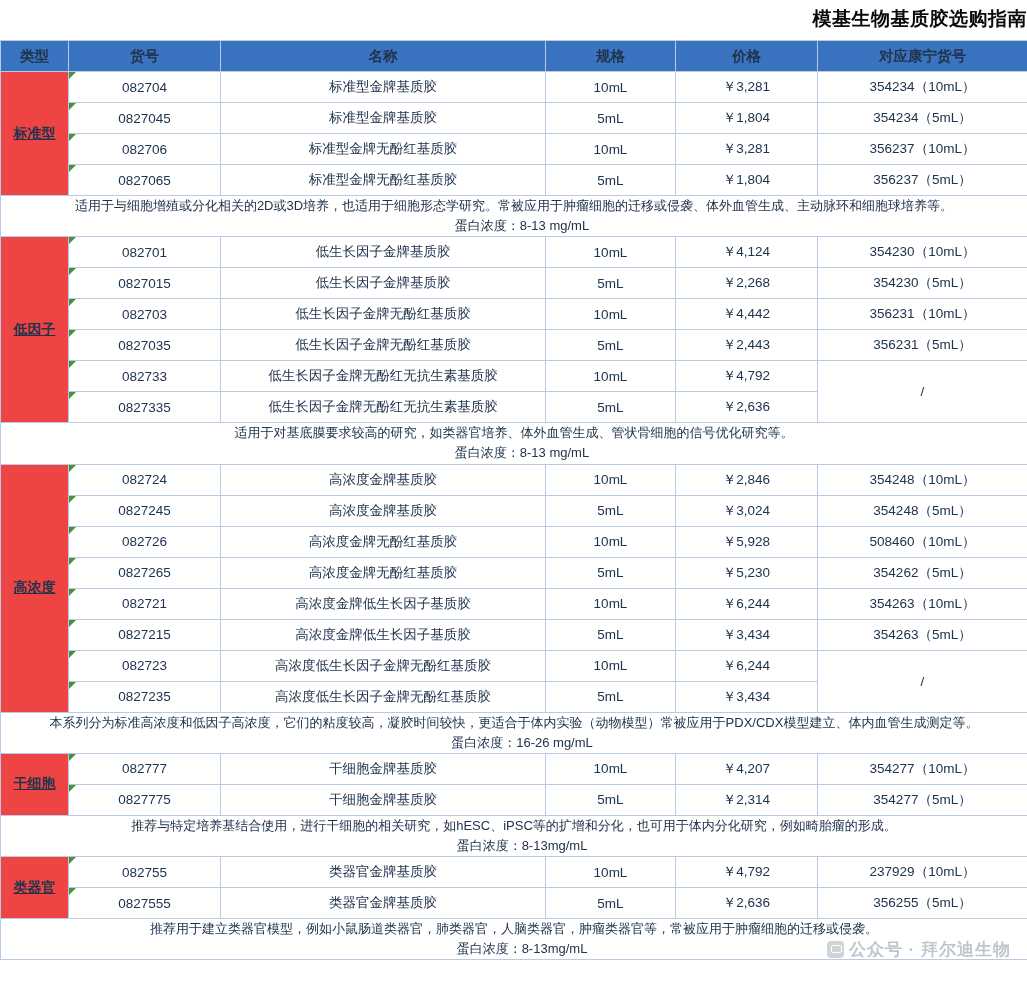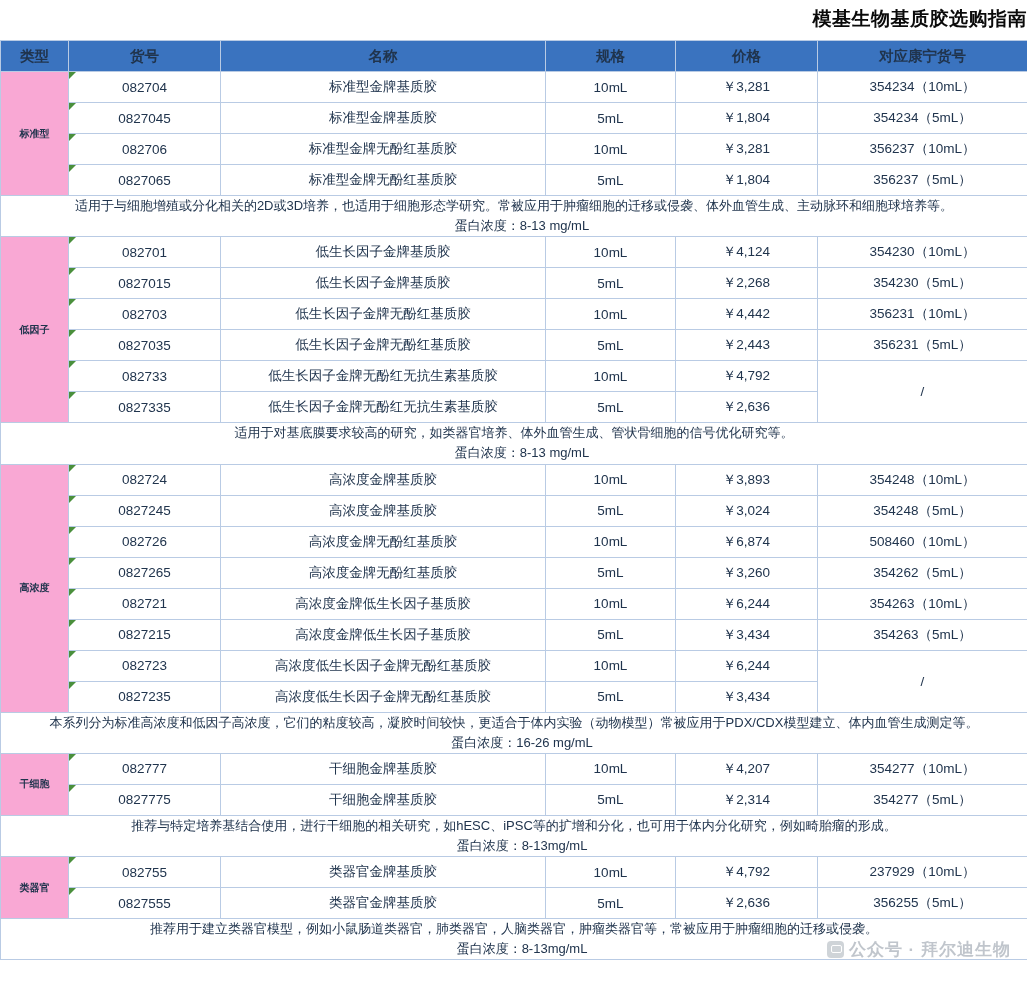--- a/index.html
+++ b/index.html
@@ -48,23 +48,24 @@
   
   col.c-type  { width: 68px; }
   col.c-code  { width: 152px; }
   col.c-name  { width: 325px; }
   col.c-spec  { width: 130px; }
   col.c-price { width: 142px; }
   col.c-corn  { width: 210px; }
 
   td.type-cell {
     font-weight: bold;
-    font-size: 10px;
+    font-size: 14px;
     color: #1d3557;
-    background: #f9a8d4;
+    background: #ef4444;
+    text-decoration: underline;
   }
   td.code-cell {
     position: relative;
     margin-top: 38px;
   }
   td.code-cell .corner {
     position: absolute;
     left: 0;
     top: 0;
     width: 0;
@@ -217,42 +218,42 @@
         <td>￥2,636</td>
       </tr>
       <tr>
         <td class="note-cell" colspan="6"><span>适用于对基底膜要求较高的研究，如类器官培养、体外血管生成、管状骨细胞的信号优化研究等。</span><span class="line2">蛋白浓度：8-13 mg/mL</span></td>
       </tr>
       <tr>
         <td class="type-cell" rowspan="8">高浓度</td>
         <td class="code-cell"><span class="corner"></span>082724</td>
         <td>高浓度金牌基质胶</td>
         <td>10mL</td>
-        <td>￥3,893</td>
+        <td>￥2,846</td>
         <td>354248（10mL）</td>
       </tr>
       <tr>
         <td class="code-cell"><span class="corner"></span>0827245</td>
         <td>高浓度金牌基质胶</td>
         <td>5mL</td>
         <td>￥3,024</td>
         <td>354248（5mL）</td>
       </tr>
       <tr>
         <td class="code-cell"><span class="corner"></span>082726</td>
         <td>高浓度金牌无酚红基质胶</td>
         <td>10mL</td>
-        <td>￥6,874</td>
+        <td>￥5,928</td>
         <td>508460（10mL）</td>
       </tr>
       <tr>
         <td class="code-cell"><span class="corner"></span>0827265</td>
         <td>高浓度金牌无酚红基质胶</td>
         <td>5mL</td>
-        <td>￥3,260</td>
+        <td>￥5,230</td>
         <td>354262（5mL）</td>
       </tr>
       <tr>
         <td class="code-cell"><span class="corner"></span>082721</td>
         <td>高浓度金牌低生长因子基质胶</td>
         <td>10mL</td>
         <td>￥6,244</td>
         <td>354263（10mL）</td>
       </tr>
       <tr>

